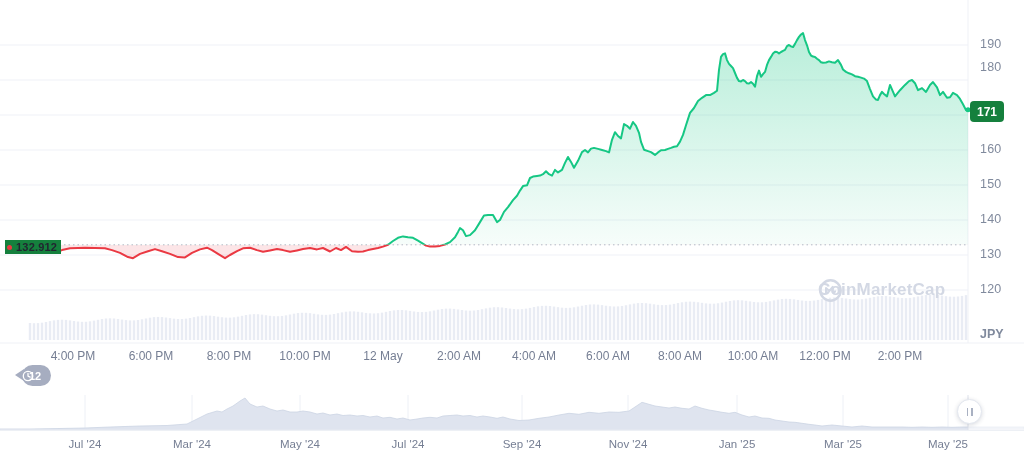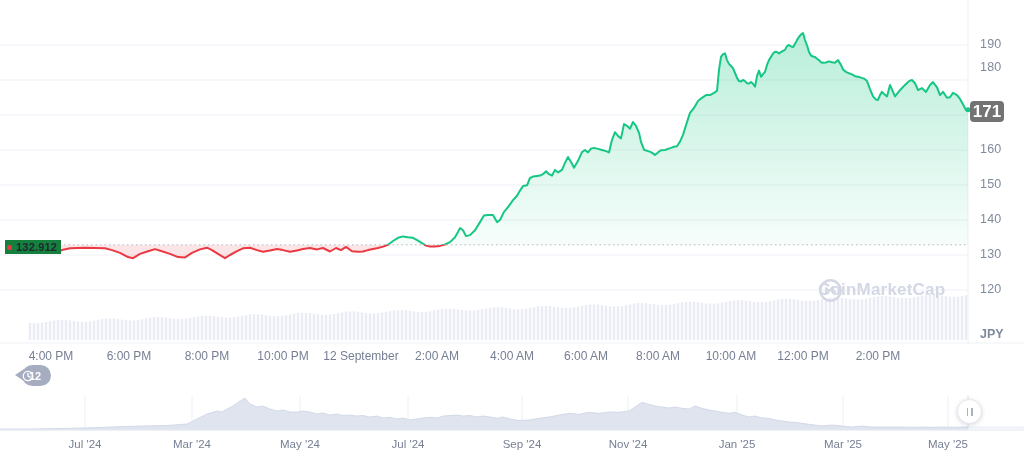--- a/index.html
+++ b/index.html
@@ -3,24 +3,24 @@
 <meta charset="utf-8">
 <style>
   html,body{margin:0;padding:0;background:#fff;}
   #stage{position:relative;width:1024px;height:469px;background:#fff;overflow:hidden;
          font-family:"Liberation Sans",sans-serif;-webkit-font-smoothing:antialiased;}
   svg{display:block;position:absolute;left:0;}
   #main-svg{top:0;}
   #nav-svg{top:395px;}
   .ytick{position:absolute;left:980px;font-size:12.5px;font-weight:500;color:#808a9d;letter-spacing:.2px;}
   .unit-label{position:absolute;left:980px;top:327px;font-size:12.5px;font-weight:700;color:#808a9d;}
-  .xtick{position:absolute;top:349px;transform:translateX(-50%);font-size:12px;color:#757e93;white-space:nowrap;}
+  .xtick{position:absolute;top:349px;transform:translateX(-50%);font-size:12px;color:#757e93;white-space:nowrap;margin-left:22px;}
   .navtick{position:absolute;top:438px;transform:translateX(-50%);font-size:11.5px;color:#757e93;white-space:nowrap;}
-  .price-badge{position:absolute;left:970px;top:101px;width:34px;height:21px;background:#737373;
-               border-radius:4px;color:#fff;font-size:17px;font-weight:700;display:flex;
+  .price-badge{position:absolute;left:970px;top:101px;width:34px;height:21px;background:#15803d;
+               border-radius:4px;color:#fff;font-size:12px;font-weight:700;display:flex;
                align-items:center;justify-content:center;}
   .baseline-label{position:absolute;left:5px;top:240px;display:flex;align-items:center;gap:4px;
                   background:#15803d;padding:1px 4px 1px 2px;}
   .baseline-label .dot{width:5px;height:5px;border-radius:50%;background:#ea3943;}
   .baseline-label .txt{font-size:11px;font-weight:700;color:#222531;letter-spacing:.2px;}
   .watermark{position:absolute;left:818px;top:280px;display:flex;align-items:center;gap:8px;
              color:#d3d8e4;pointer-events:none;}
   .watermark .wm-text{font-size:17px;font-weight:600;letter-spacing:.2px;}
   .interval-tag{position:absolute;left:22px;top:365px;height:21px;border-radius:11px;background:#a6adc0;
                 display:flex;align-items:center;gap:4px;padding:0 10px 0 7px;cursor:pointer;}
@@ -362,21 +362,21 @@
     <div class="ytick" style="top: 60px;">180</div>
     <div class="ytick" style="top: 142px;">160</div>
     <div class="ytick" style="top: 177px;">150</div>
     <div class="ytick" style="top: 212px;">140</div>
     <div class="ytick" style="top: 247px;">130</div>
     <div class="ytick" style="top: 282px;">120</div>
     <div class="xtick" style="left: 51px;">4:00 PM</div>
     <div class="xtick" style="left: 129px;">6:00 PM</div>
     <div class="xtick" style="left: 207px;">8:00 PM</div>
     <div class="xtick" style="left: 283px;">10:00 PM</div>
-    <div class="xtick" style="left: 361px;">12 September</div>
+    <div class="xtick" style="left: 361px;">12 May</div>
     <div class="xtick" style="left: 437px;">2:00 AM</div>
     <div class="xtick" style="left: 512px;">4:00 AM</div>
     <div class="xtick" style="left: 586px;">6:00 AM</div>
     <div class="xtick" style="left: 658px;">8:00 AM</div>
     <div class="xtick" style="left: 731px;">10:00 AM</div>
     <div class="xtick" style="left: 803px;">12:00 PM</div>
     <div class="xtick" style="left: 878px;">2:00 PM</div>
     <div class="navtick" style="left: 85px;">Jul '24</div>
     <div class="navtick" style="left: 192px;">Mar '24</div>
     <div class="navtick" style="left: 300px;">May '24</div>

